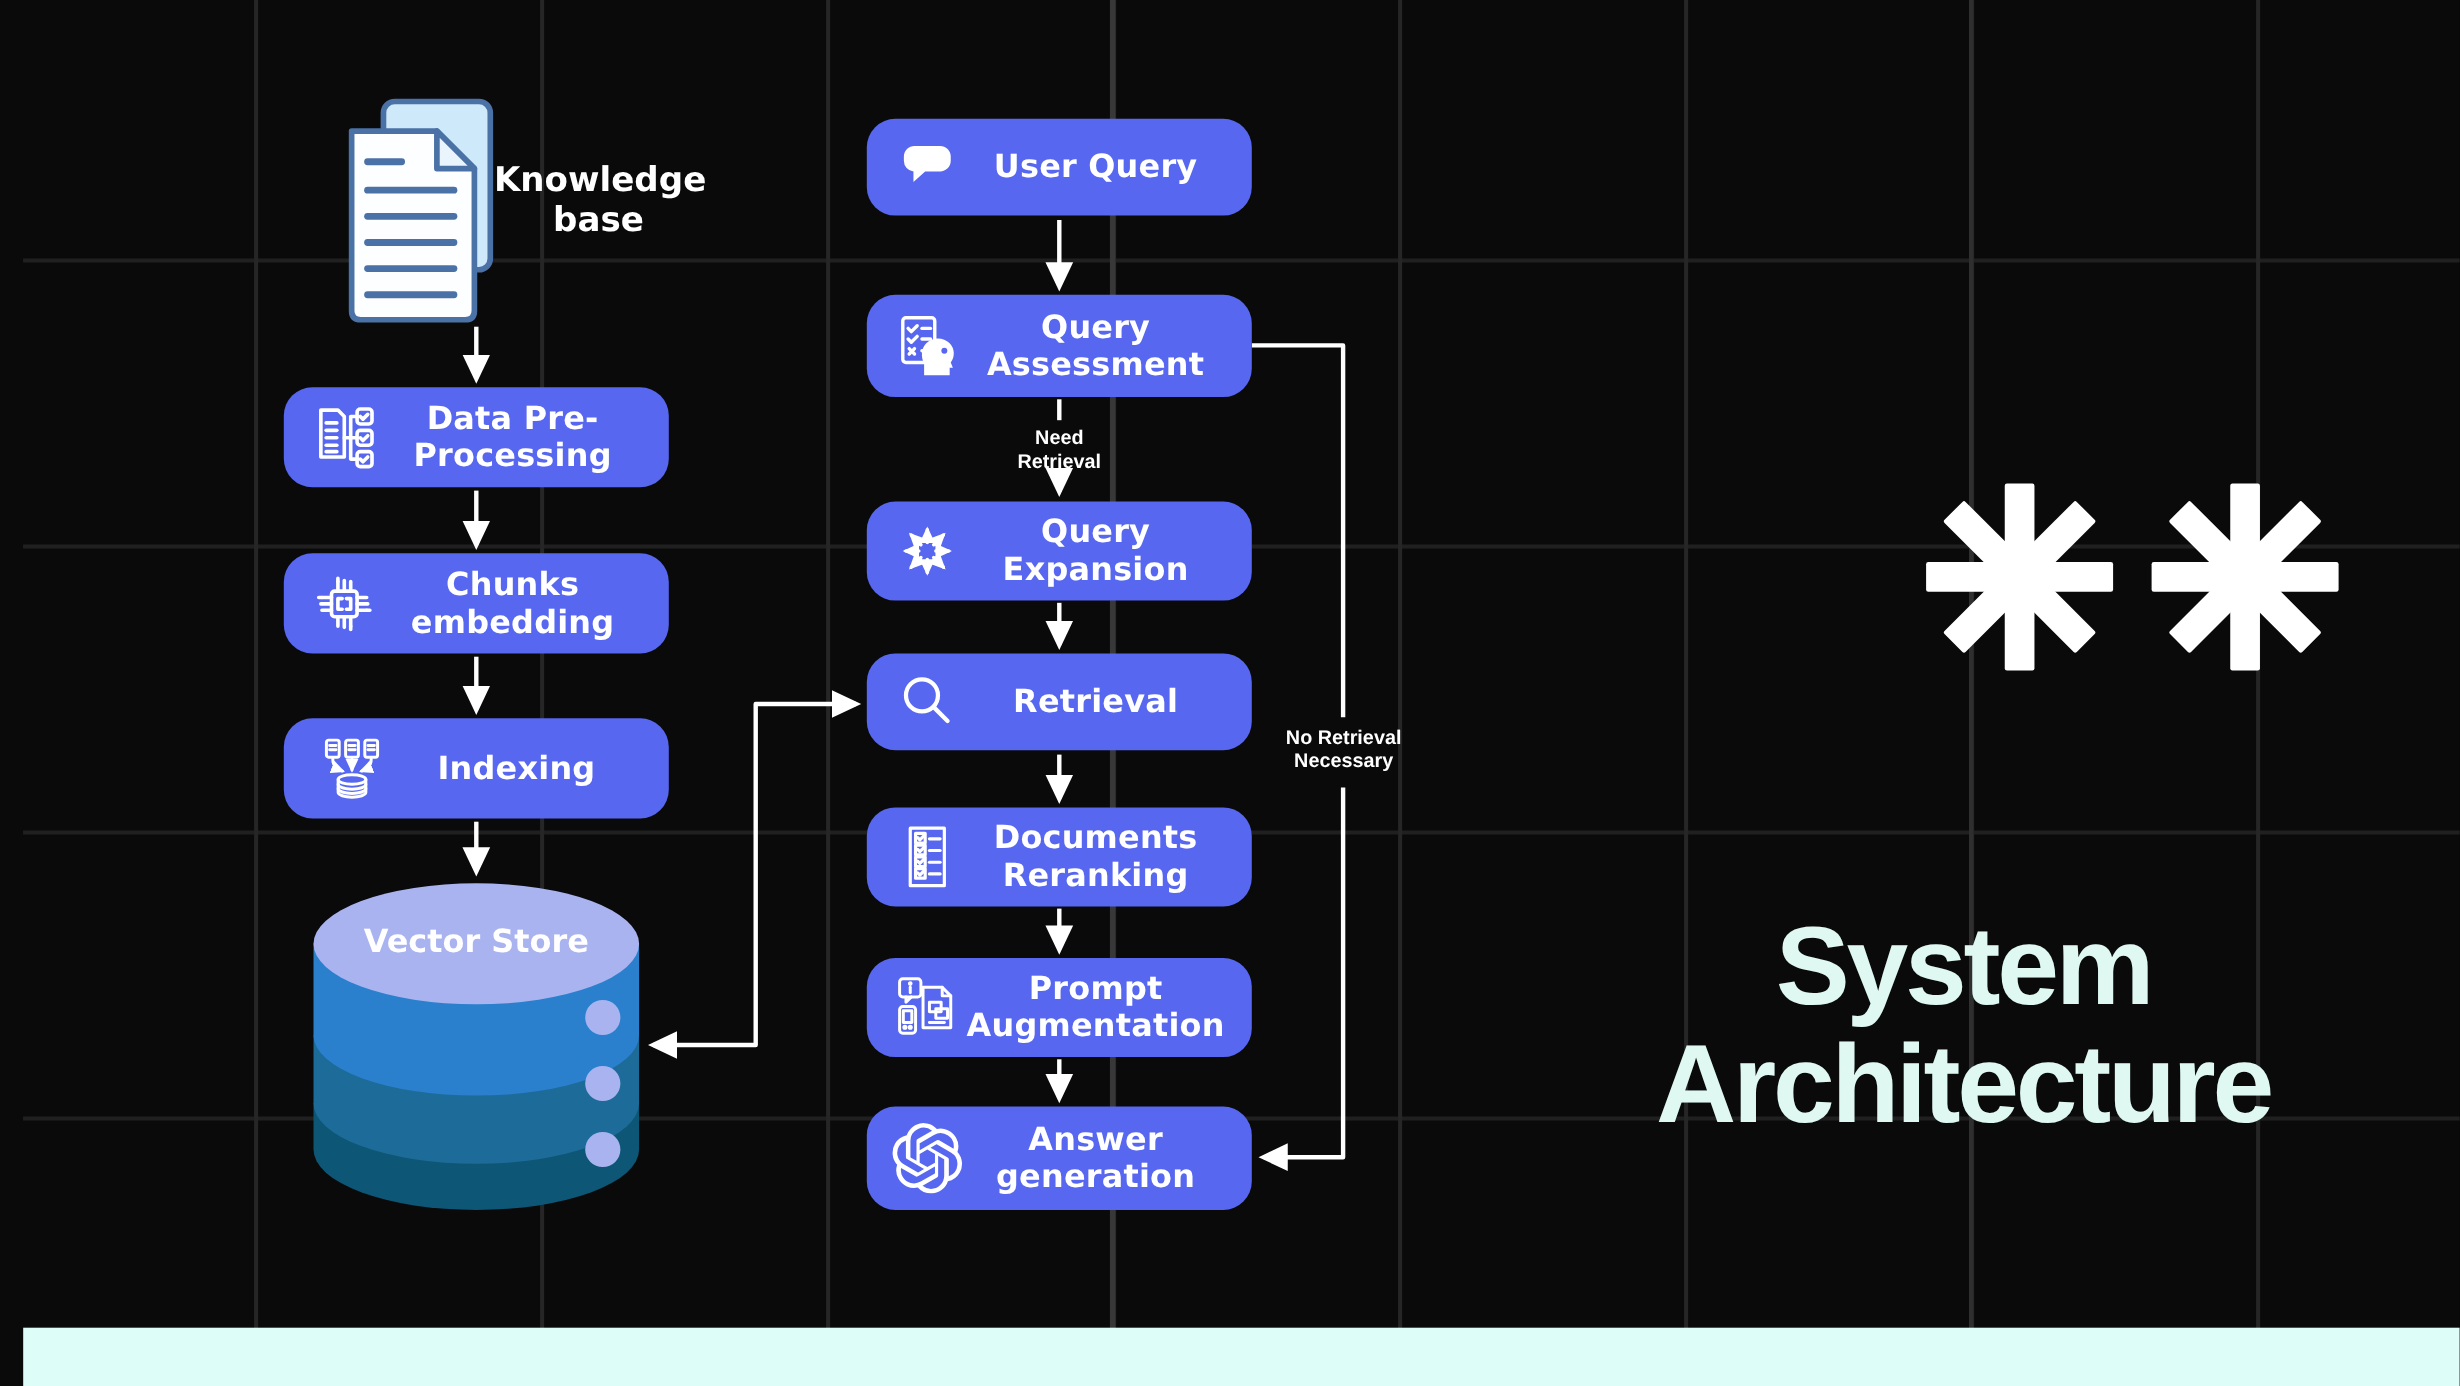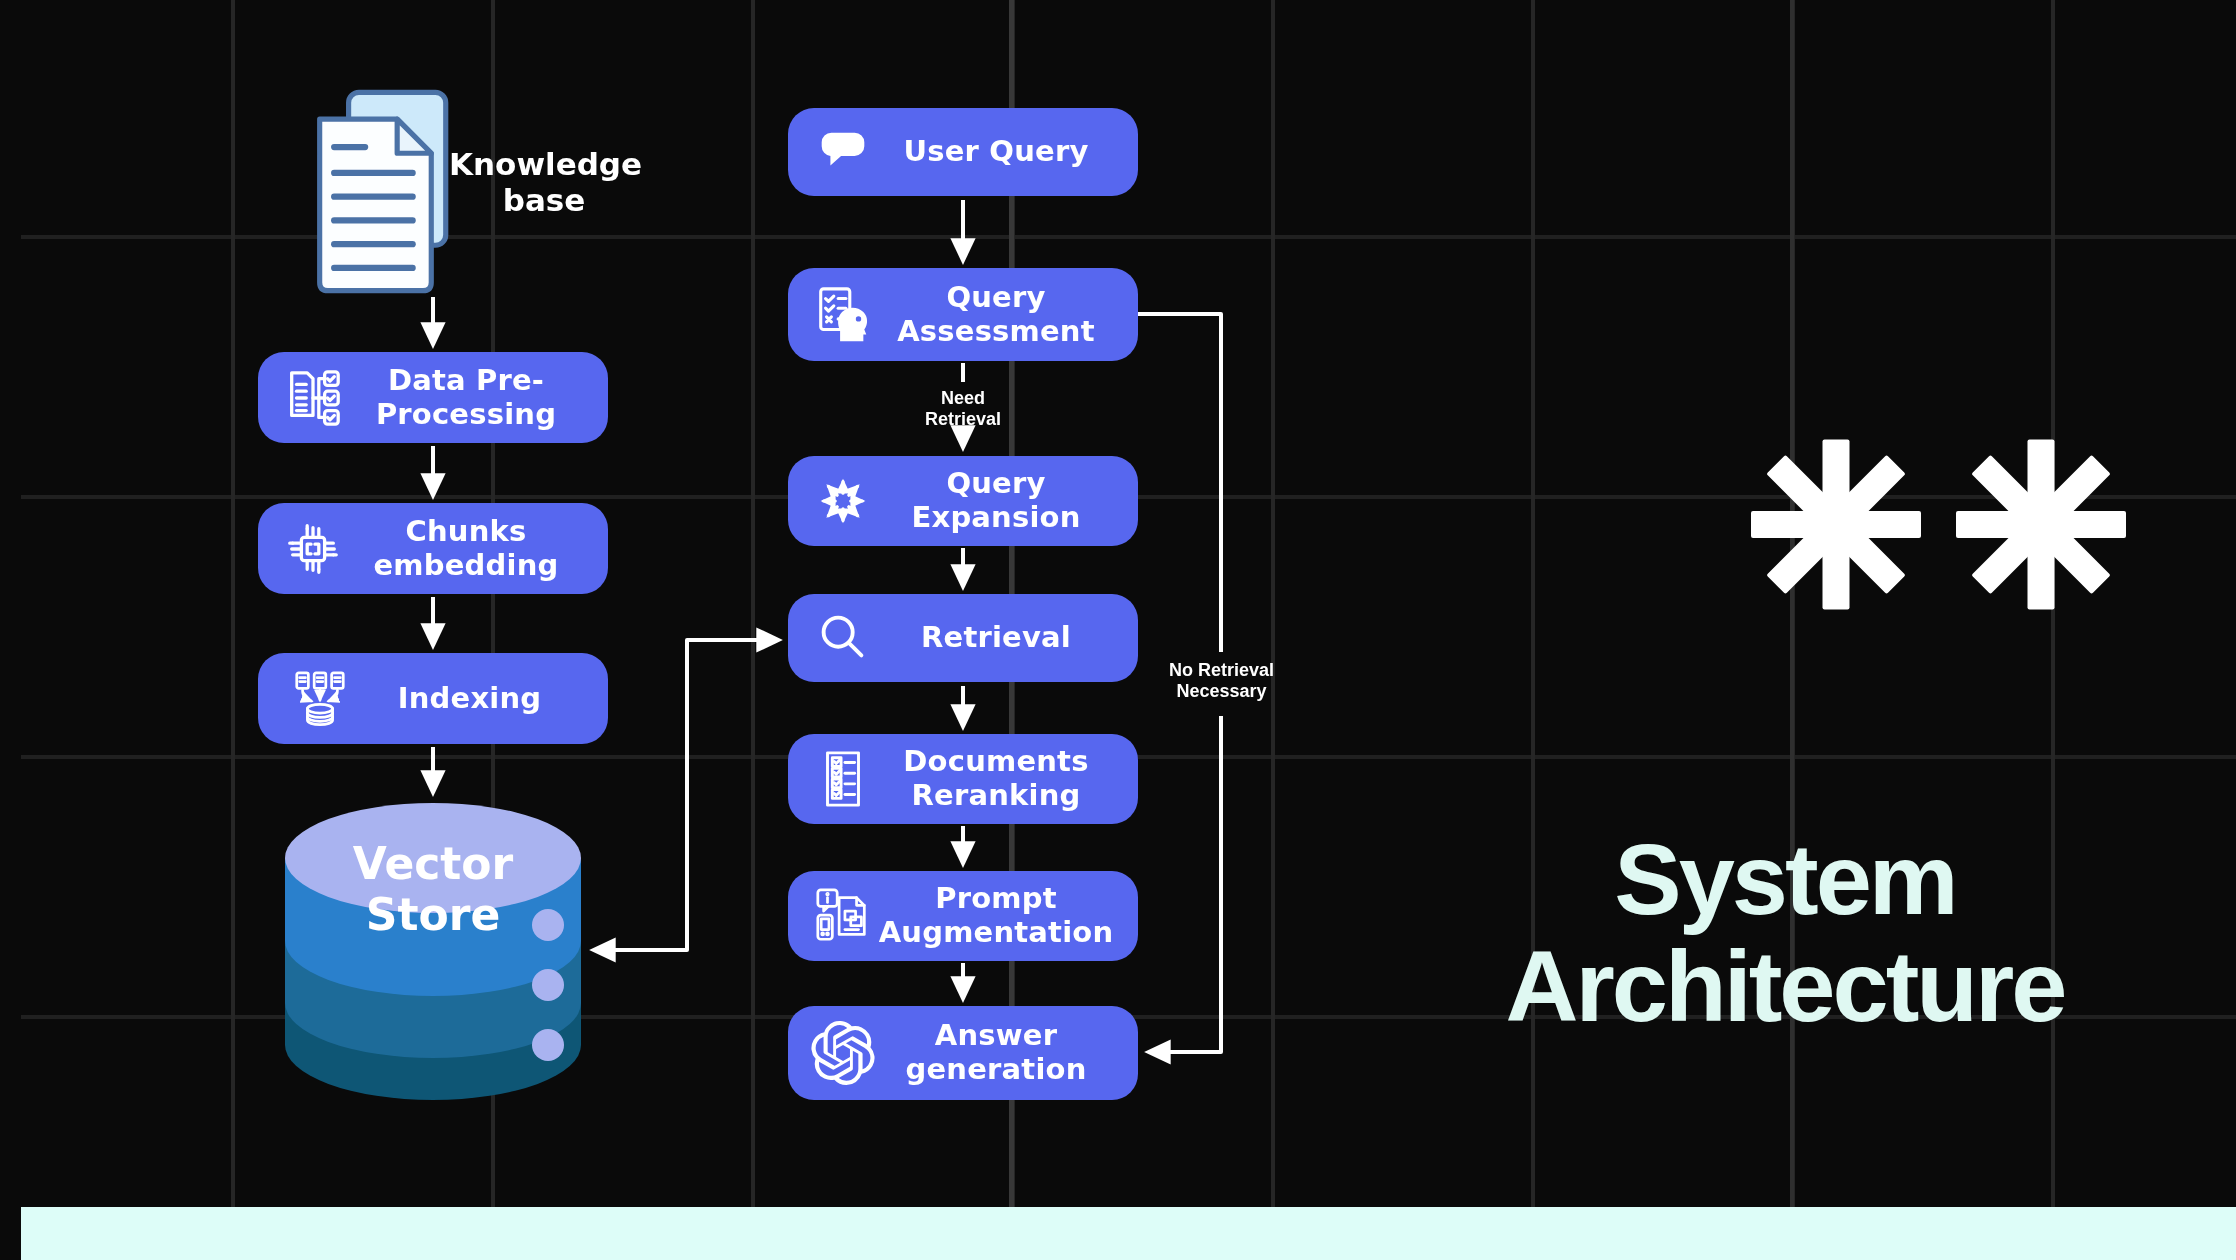--- a/index.html
+++ b/index.html
@@ -31,21 +31,21 @@
   .edge-label{
     position:absolute;color:#ffffff;font-family:"Liberation Sans",sans-serif;
     font-weight:bold;font-size:18px;line-height:21px;text-align:center;
   }
   .kb-label{
     position:absolute;left:428px;top:146px;width:190px;color:#fff;
     font-weight:bold;font-size:31px;line-height:36px;text-align:center;
   }
   .vstore-label{
     position:absolute;left:262px;top:838px;width:300px;text-align:center;
-    color:#fff;font-weight:bold;font-size:44px;
+    color:#fff;font-weight:bold;font-size:29px;
   }
   .big-title{
     position:absolute;right:122px;top:826px;width:700px;text-align:center;
     color:#dff8f2;font-family:"Liberation Sans",sans-serif;font-weight:bold;
     font-size:101px;line-height:107px;letter-spacing:-3px;
   }
   .asterisk{position:absolute;width:170px;height:170px;}
   .asterisk span{
     position:absolute;left:0;top:71px;width:170px;height:27px;background:#ffffff;
     border-radius:2px;

